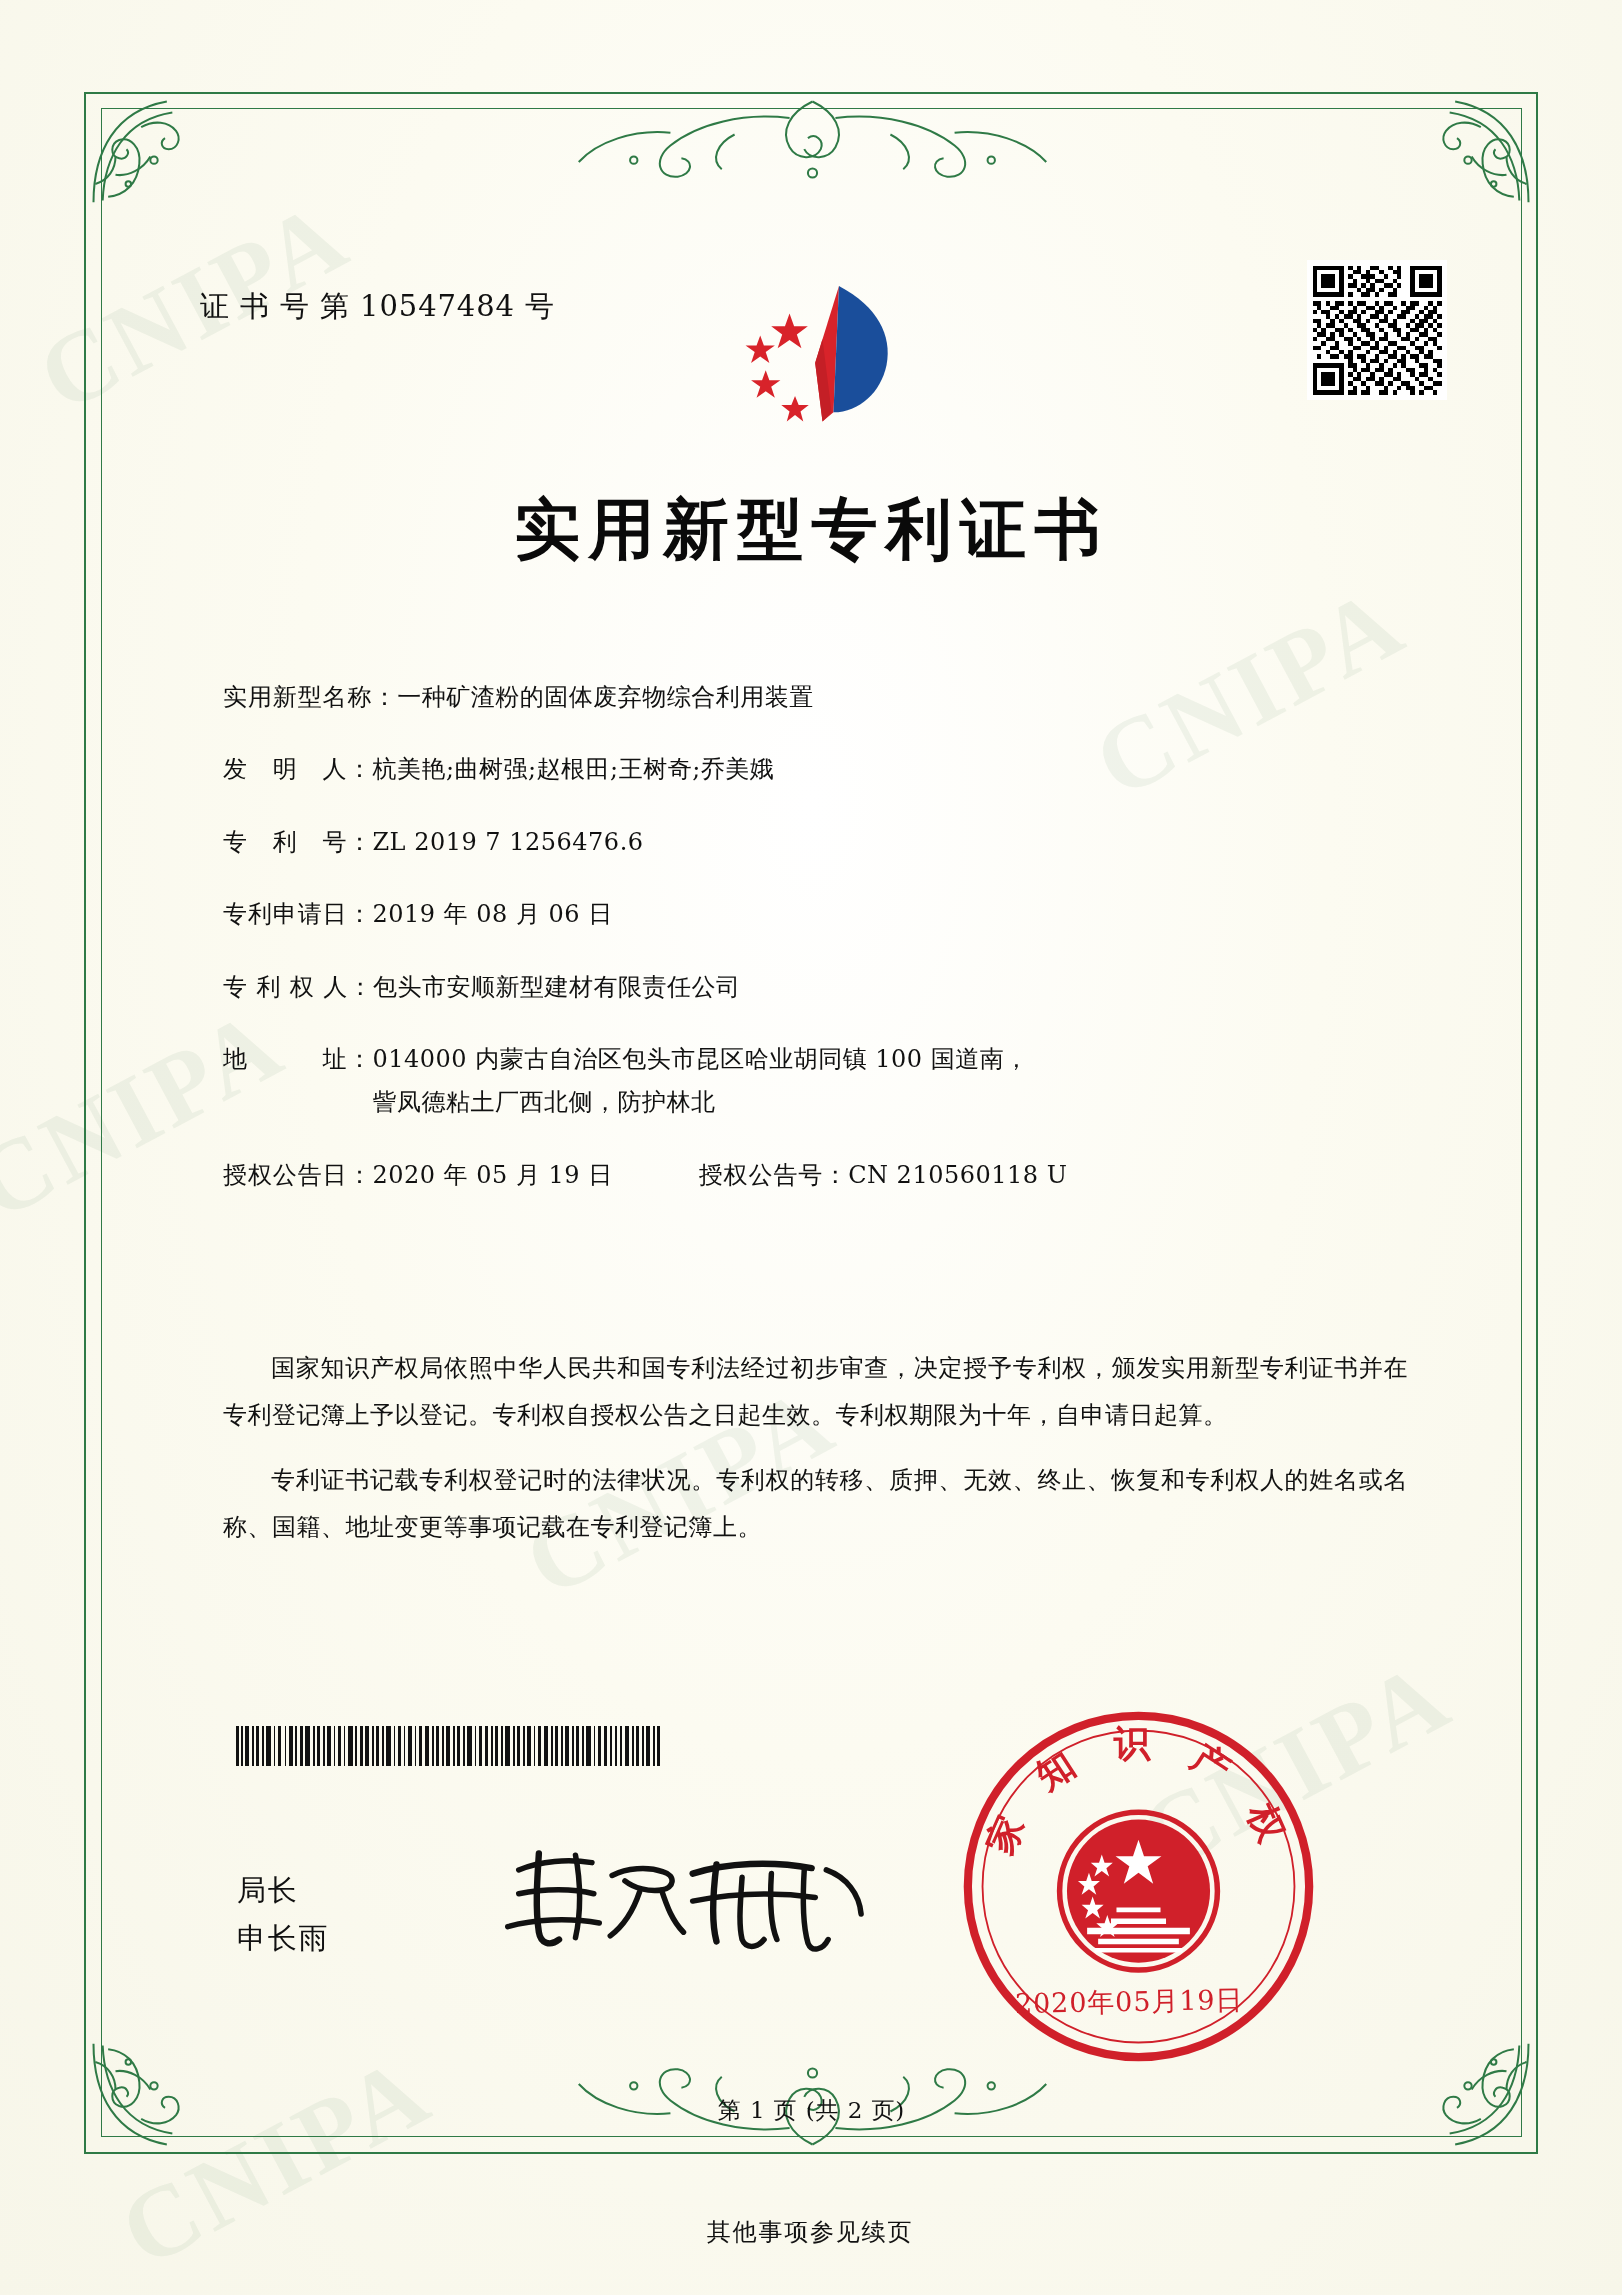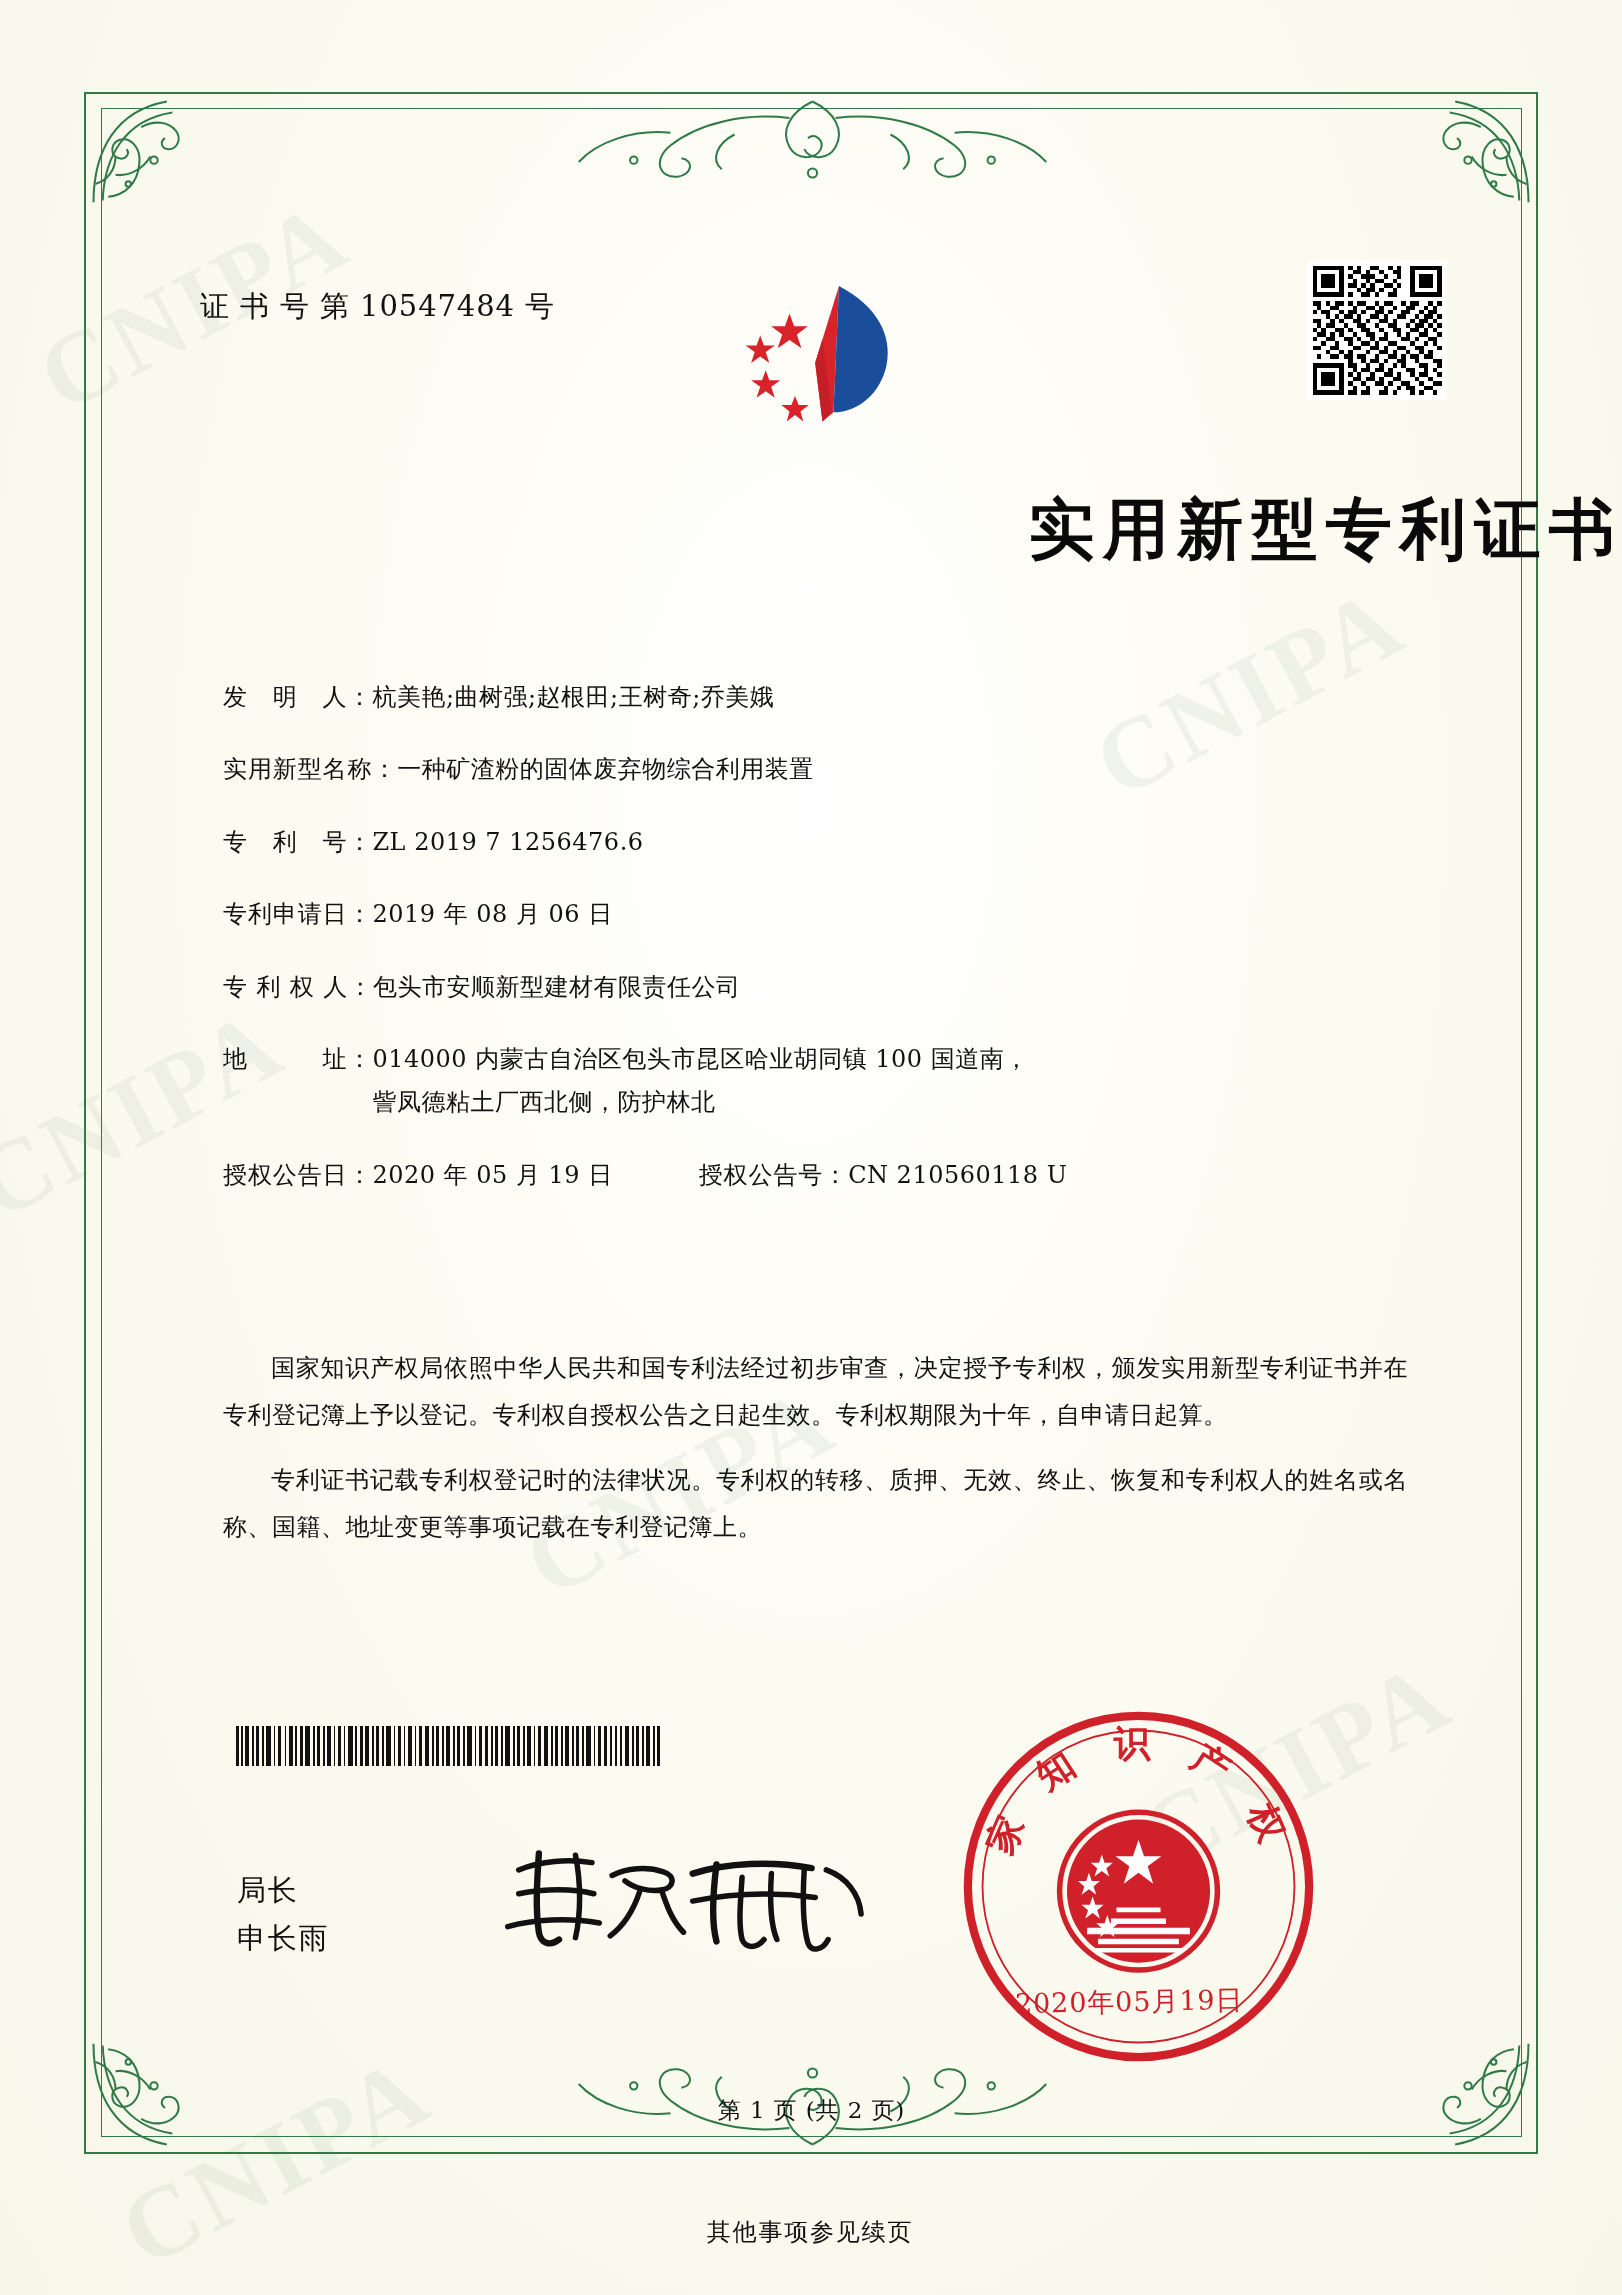--- a/index.html
+++ b/index.html
@@ -112,21 +112,21 @@
     top: 275px;
     width: 235px;
     height: 174px;
   }
 
   .cert-title {
     position: absolute;
     left: 0;
     right: 0;
     top: 485px;
-    text-align: right;
+    text-align: center;
     font-size: 66px;
     font-weight: 700;
     letter-spacing: 8.3px;
     color: #0a0a0a;
     font-family: "DejaVu Serif", "Liberation Serif", serif;
   }
 
   
   .fields {
     position: absolute;
@@ -570,26 +570,26 @@
       <path d="M72 66 l4 11 12 0 -10 7 4 12 -10 -7 -10 7 4 -12 -10 -7 12 0 z"></path>
       <path d="M78 104 l4 11 12 0 -10 7 4 12 -10 -7 -10 7 4 -12 -10 -7 12 0 z"></path>
       <path d="M110 132 l4 10 11 0 -9 7 3 11 -9 -7 -9 7 3 -11 -9 -7 11 0 z"></path>
     </g>
   </svg>
 
   <div class="cert-title">实用新型专利证书</div>
 
   <div class="fields">
     <div class="row">
+      <span class="lbl">实用新型名称：</span>
+      <span class="val">一种矿渣粉的固体废弃物综合利用装置</span>
+    </div>
+    <div class="row">
       <span class="lbl">发　明　人：</span>
       <span class="val">杭美艳;曲树强;赵根田;王树奇;乔美娥</span>
-    </div>
-    <div class="row">
-      <span class="lbl">实用新型名称：</span>
-      <span class="val">一种矿渣粉的固体废弃物综合利用装置</span>
     </div>
     <div class="row">
       <span class="lbl">专　利　号：</span>
       <span class="val">ZL 2019 7 1256476.6</span>
     </div>
     <div class="row">
       <span class="lbl">专利申请日：</span>
       <span class="val">2019 年 08 月 06 日</span>
     </div>
     <div class="row">

